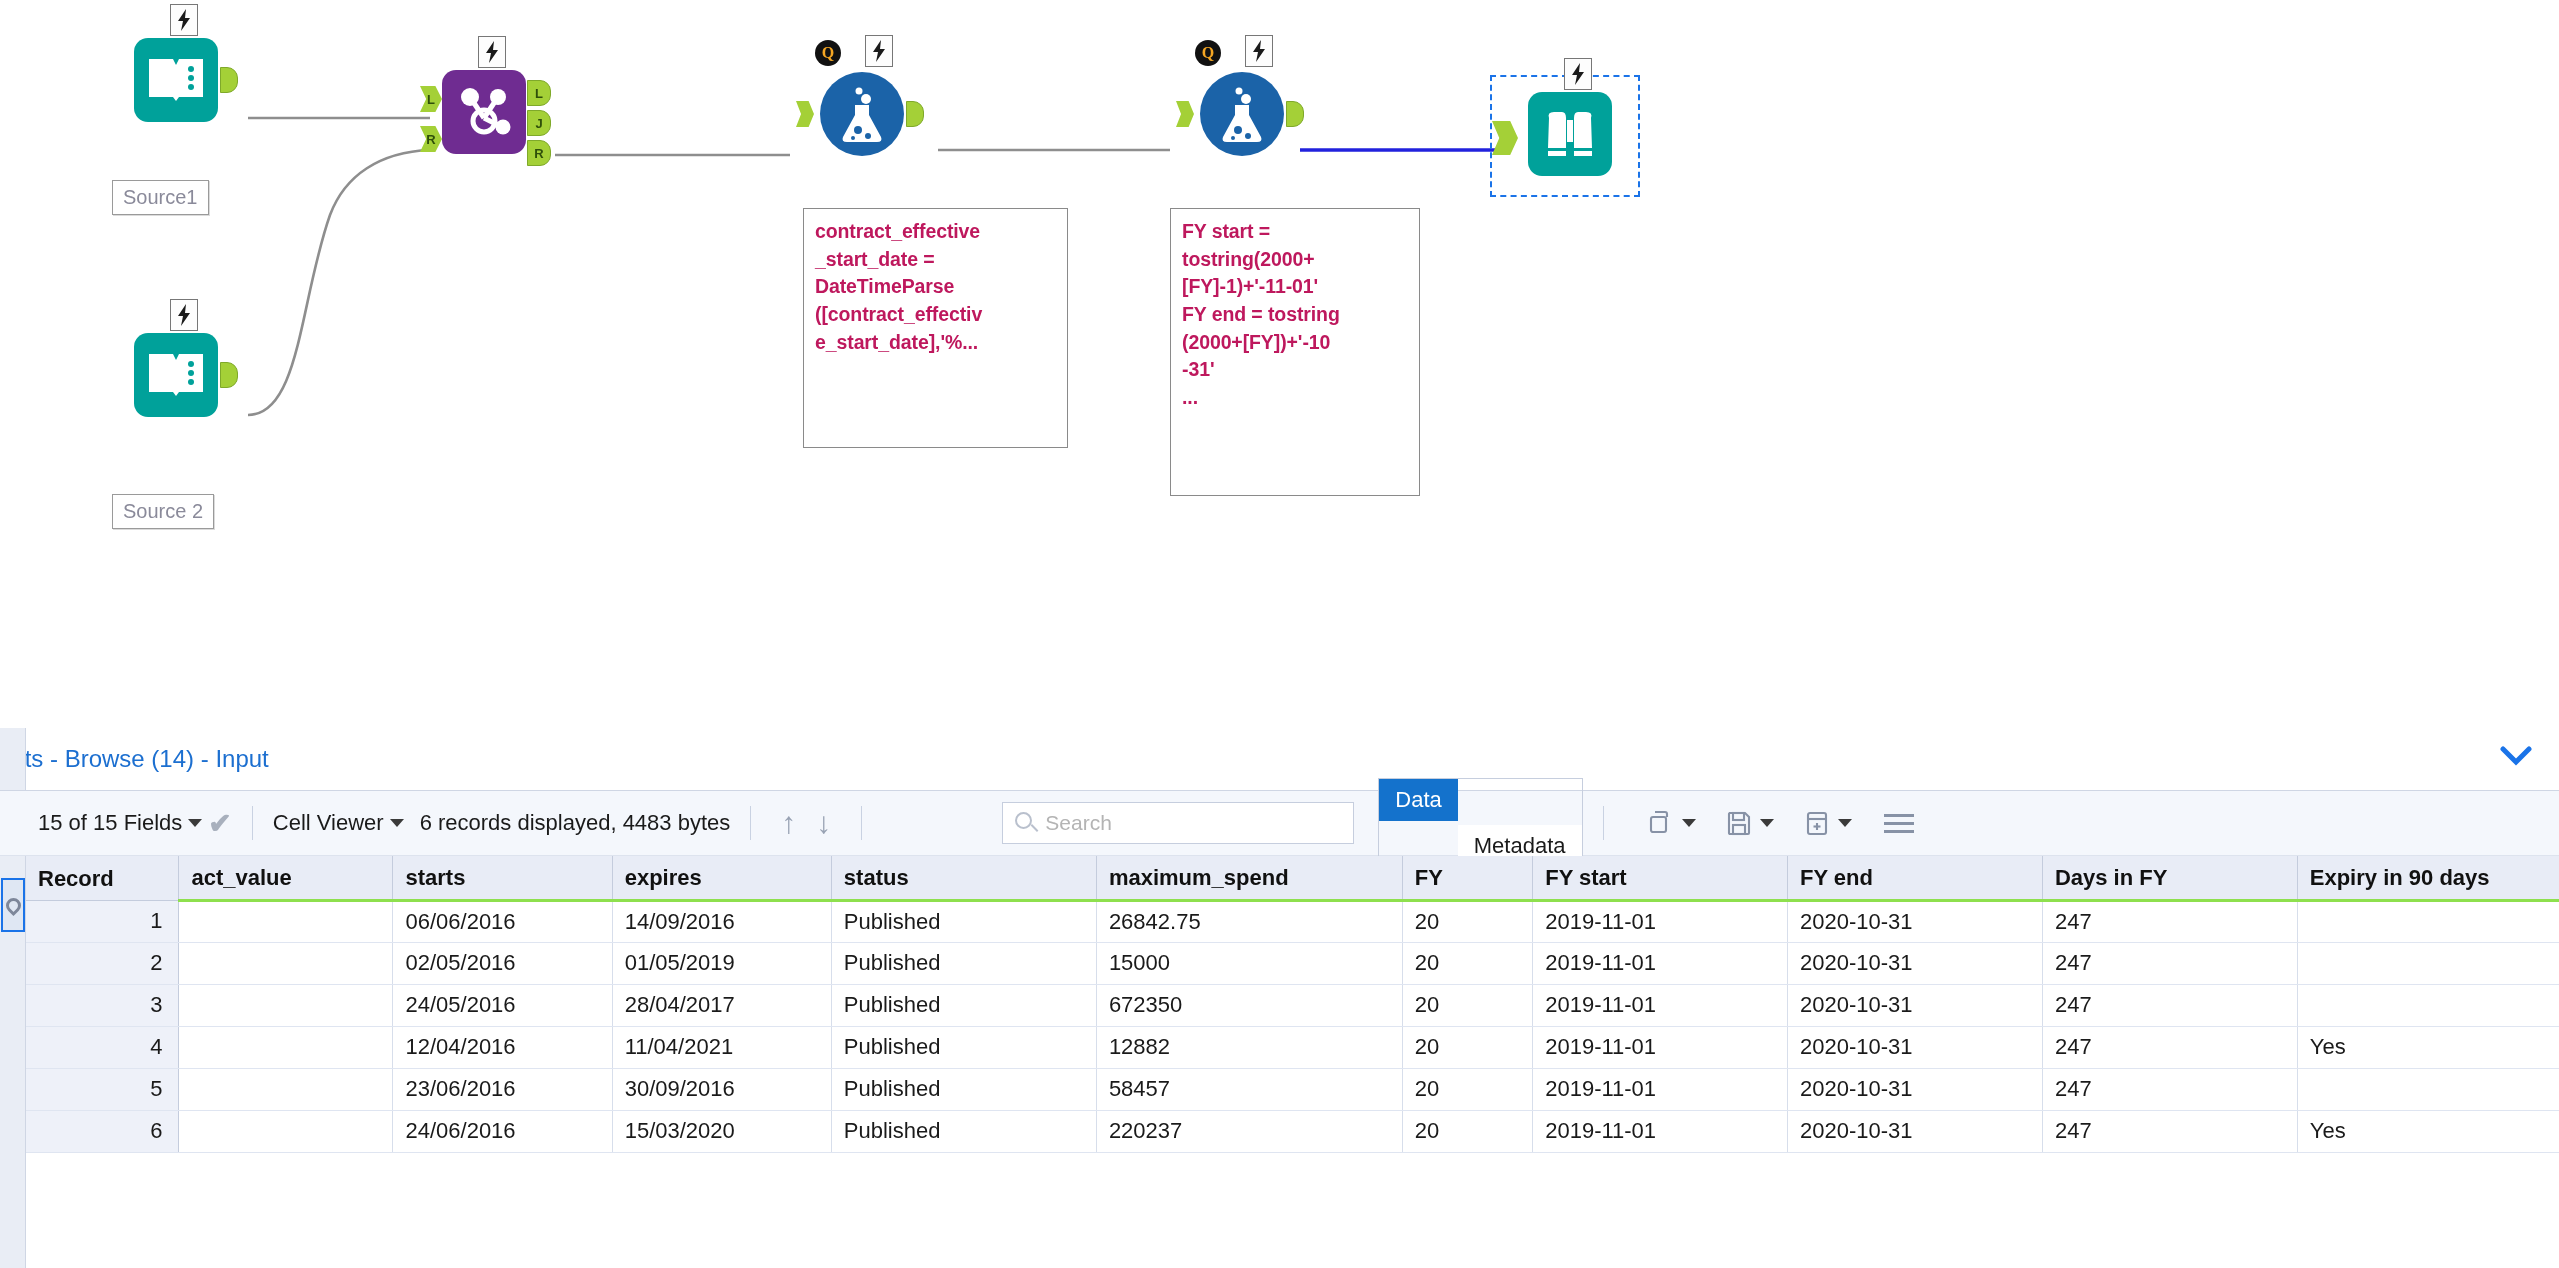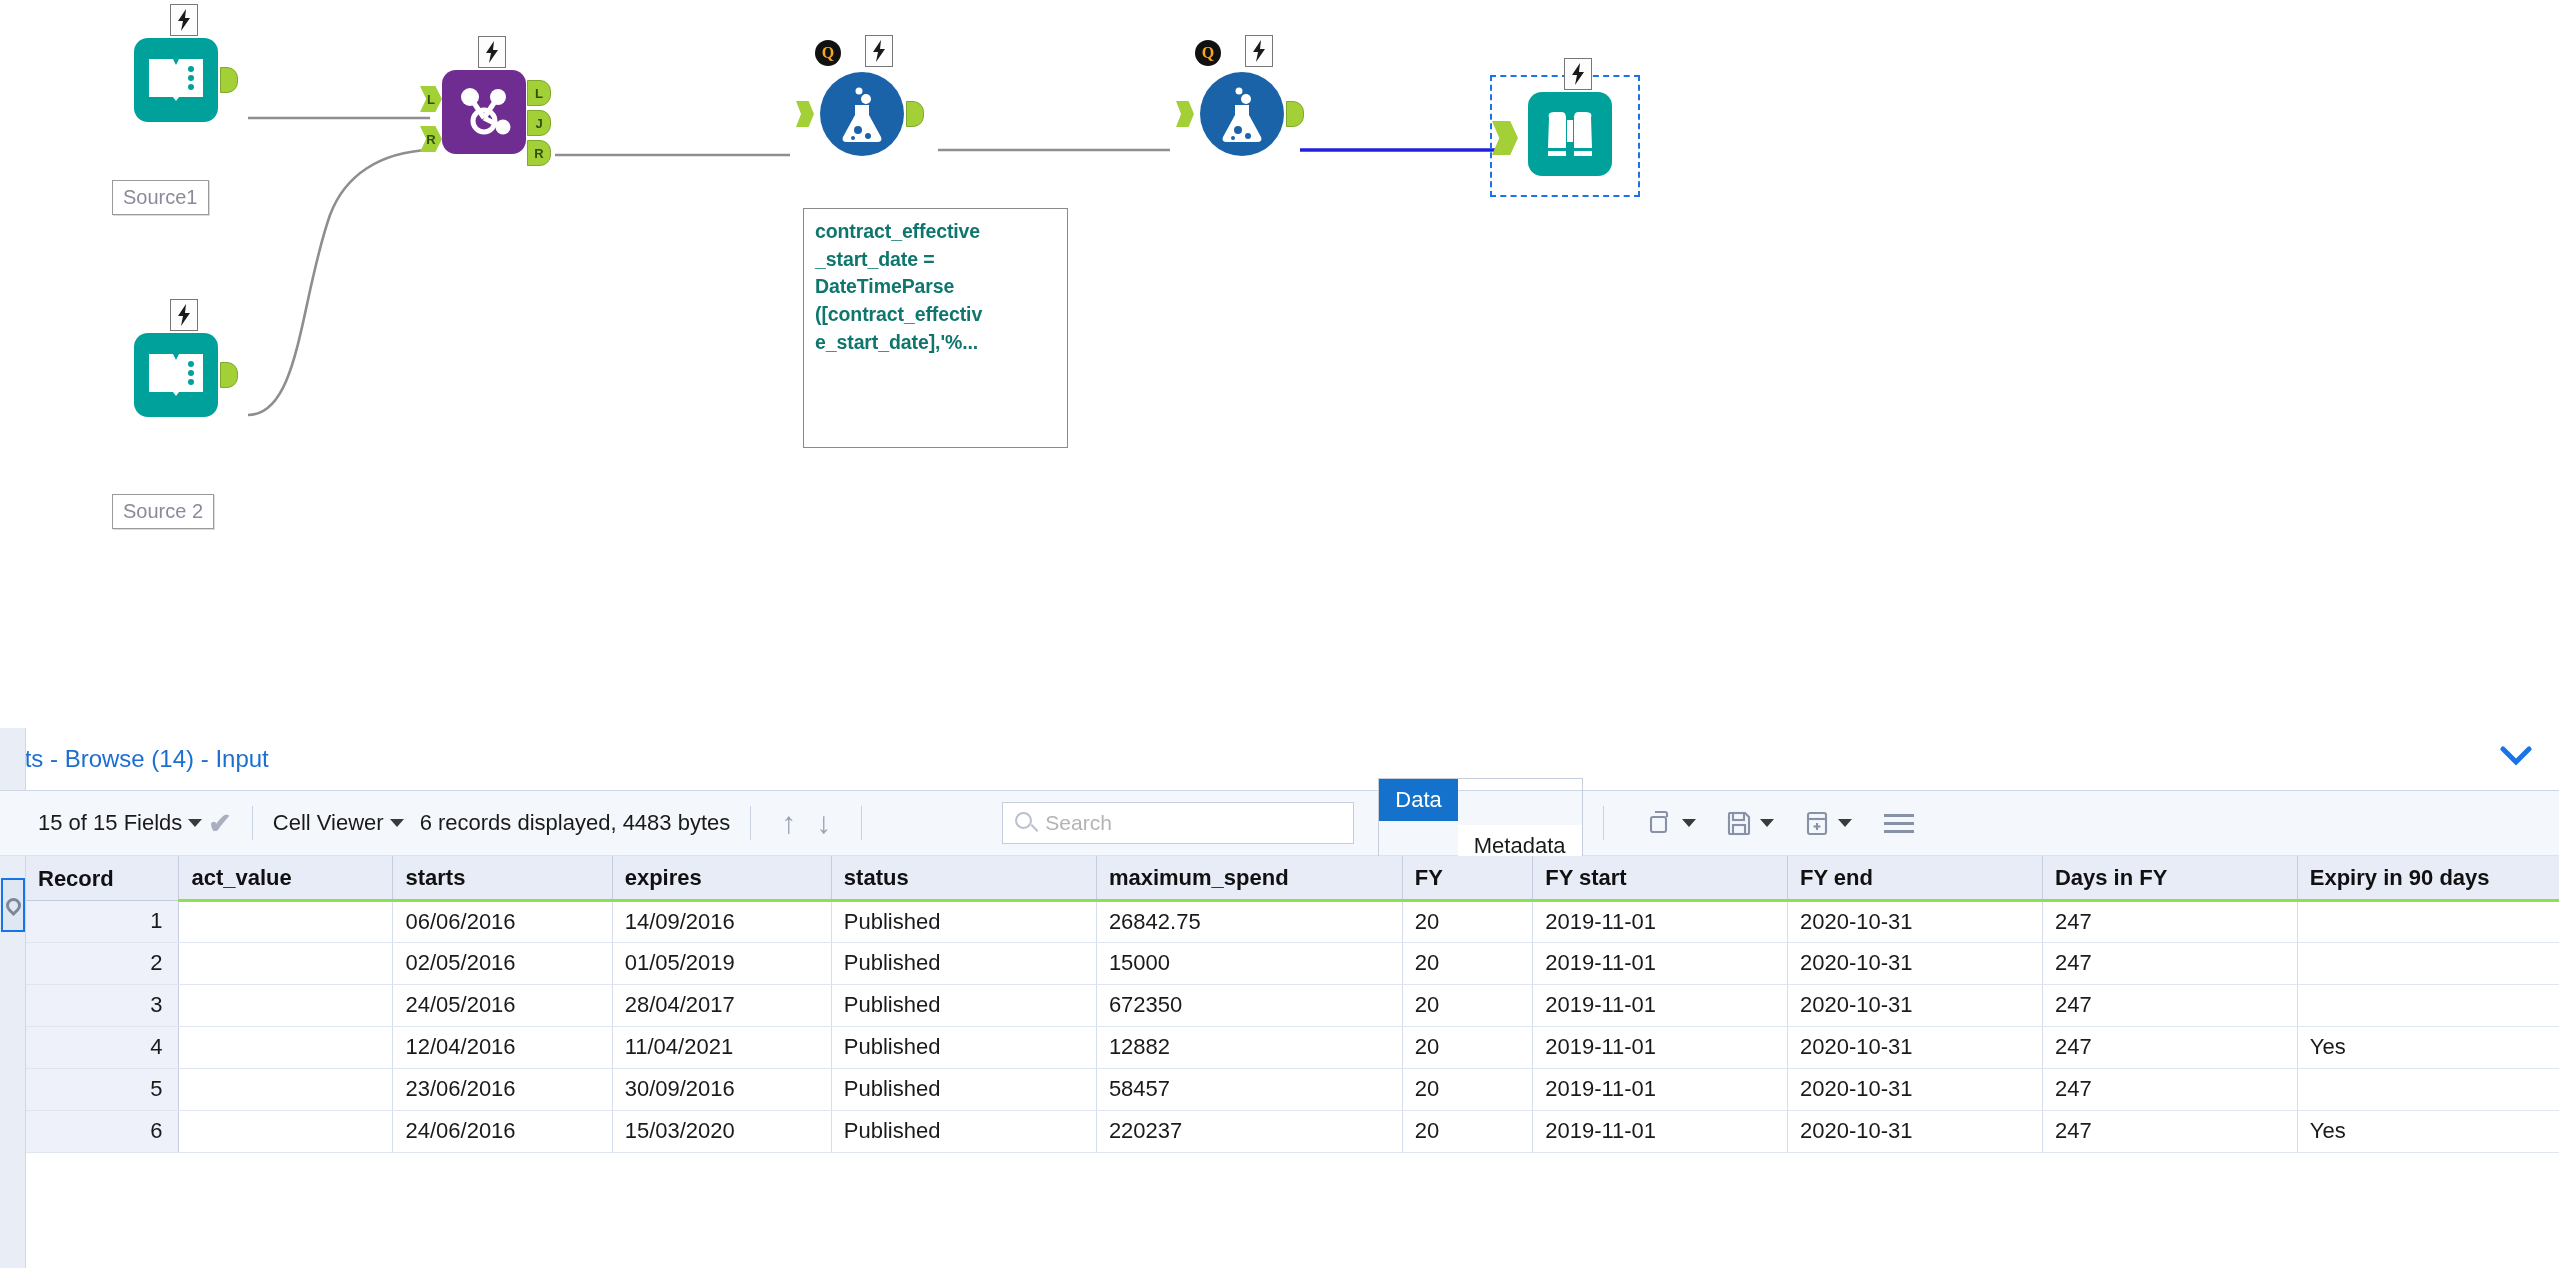--- a/index.html
+++ b/index.html
@@ -76,21 +76,21 @@
     font-size: 20px;
     padding: 5px 10px;
     white-space: nowrap;
     box-shadow: 1px 1px 0 rgba(0,0,0,.14);
   }
 
   .anno-box {
     position: absolute;
     background: #ffffff;
     border: 1px solid #8a8a8a;
-    color: #0f766e;
+    color: #be185d;
     font-size: 19.5px;
     line-height: 1.42;
     padding: 9px 10px 3px 11px;
     font-weight: bold;
     letter-spacing: -0.1px;
   }
 
   .sel-box {
     position: absolute;
     border: 2px dashed #1a73e8;
@@ -369,20 +369,29 @@
         <circle cx="24" cy="6" r="3.5" fill="#ffffff"></circle>
         <circle cx="31" cy="14" r="5" fill="#ffffff"></circle>
         <path d="M20 20 L20 30 L8 52 Q6 57 12 57 L42 57 Q48 57 46 52 L34 30 L34 20 Z" fill="#ffffff"></path>
         <circle cx="23" cy="45" r="4" fill="#1b63a8"></circle>
         <circle cx="33" cy="51" r="3" fill="#1b63a8"></circle>
         <circle cx="18" cy="53" r="2" fill="#1b63a8"></circle>
       </svg>
     </div>
     <div class="anchor in" style="left:-24px; top:29px;"></div>
     <div class="anchor out" style="left:86px; top:29px;"></div>
+  </div>
+  <div class="anno-box" style="left:1170px; top:208px; width:250px; height:288px;">
+    <div>FY start =</div>
+    <div>tostring(2000+</div>
+    <div>[FY]-1)+'-11-01'</div>
+    <div>FY end = tostring</div>
+    <div>(2000+[FY])+'-10</div>
+    <div>-31'</div>
+    <div>...</div>
   </div>
 
   <div class="sel-box" style="left:1490px; top:75px; width:150px; height:122px;"></div>
   <div class="node" style="left:1528px; top:92px;">
     <div class="badge-lightning" style="left:36px; top:-34px;">
       <svg width="16" height="22" viewBox="0 0 16 22">
         <path d="M10 0 L2 12 L7 12 L5 22 L14 9 L9 9 Z" fill="#1a1a1a"></path>
       </svg>
     </div>
     <div class="tool-sq tool-teal">

